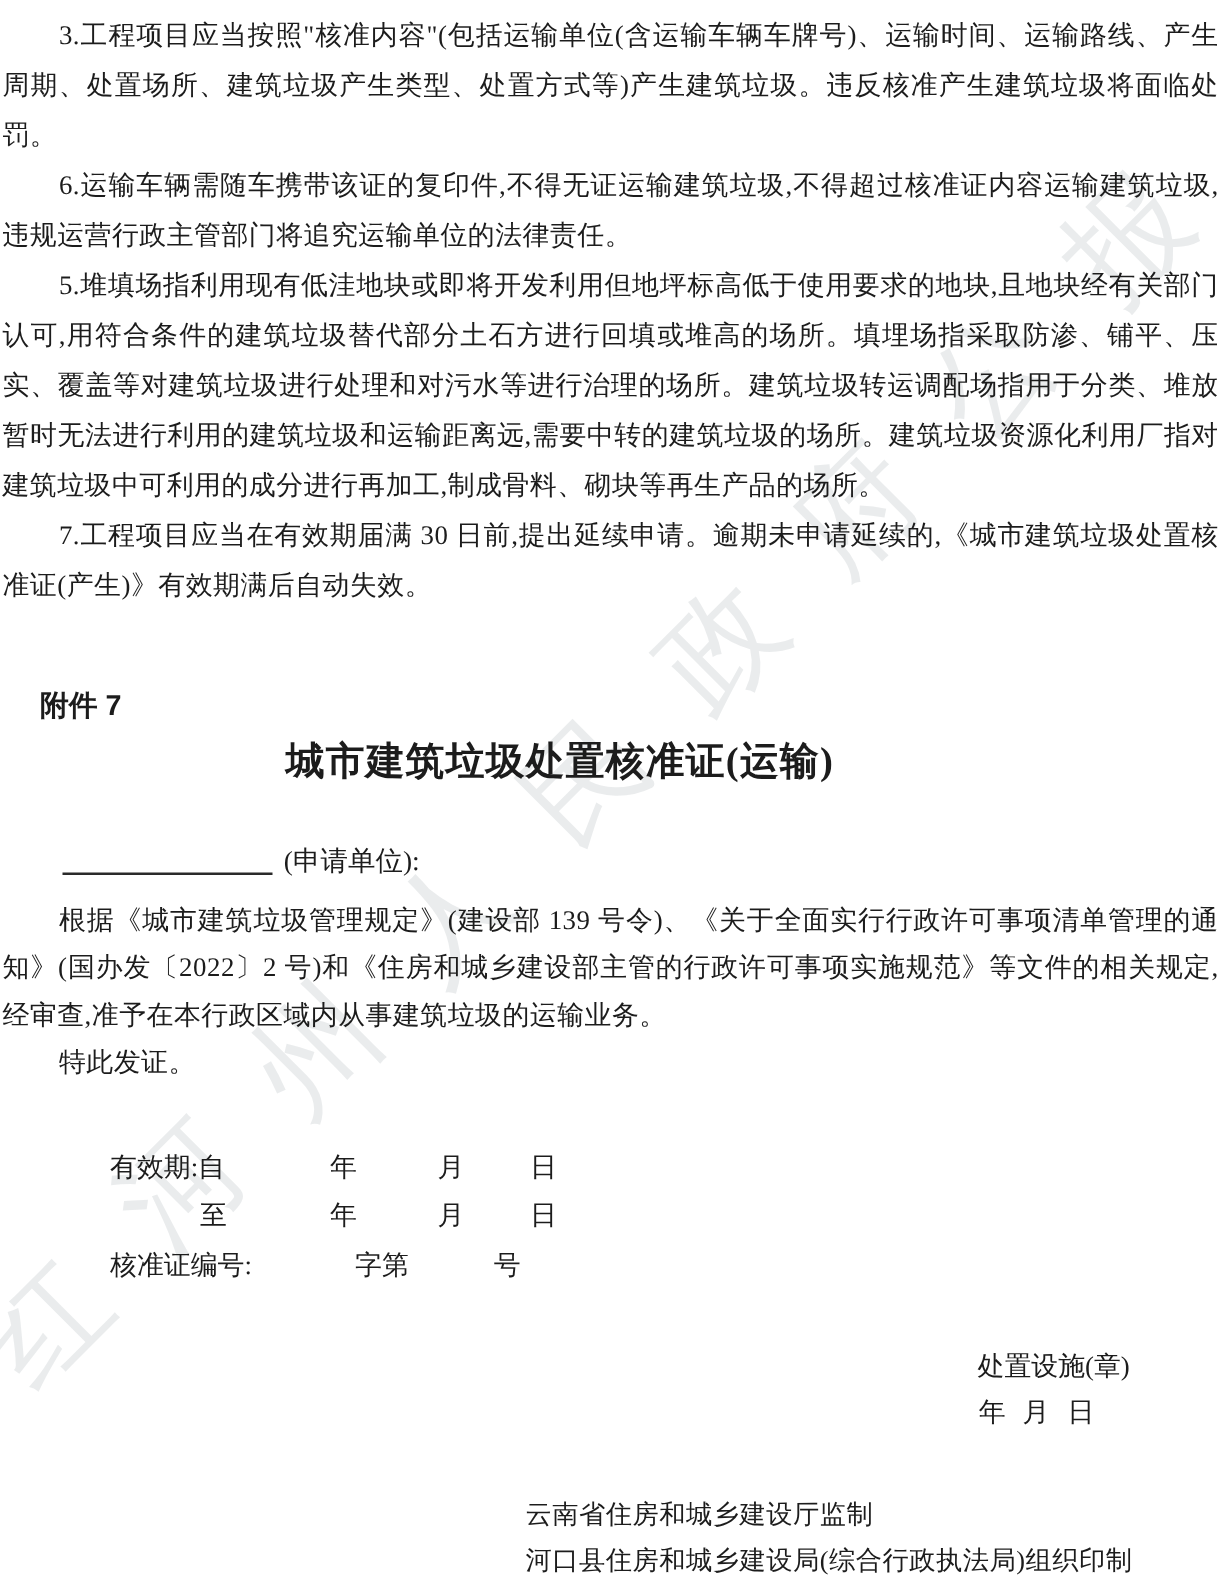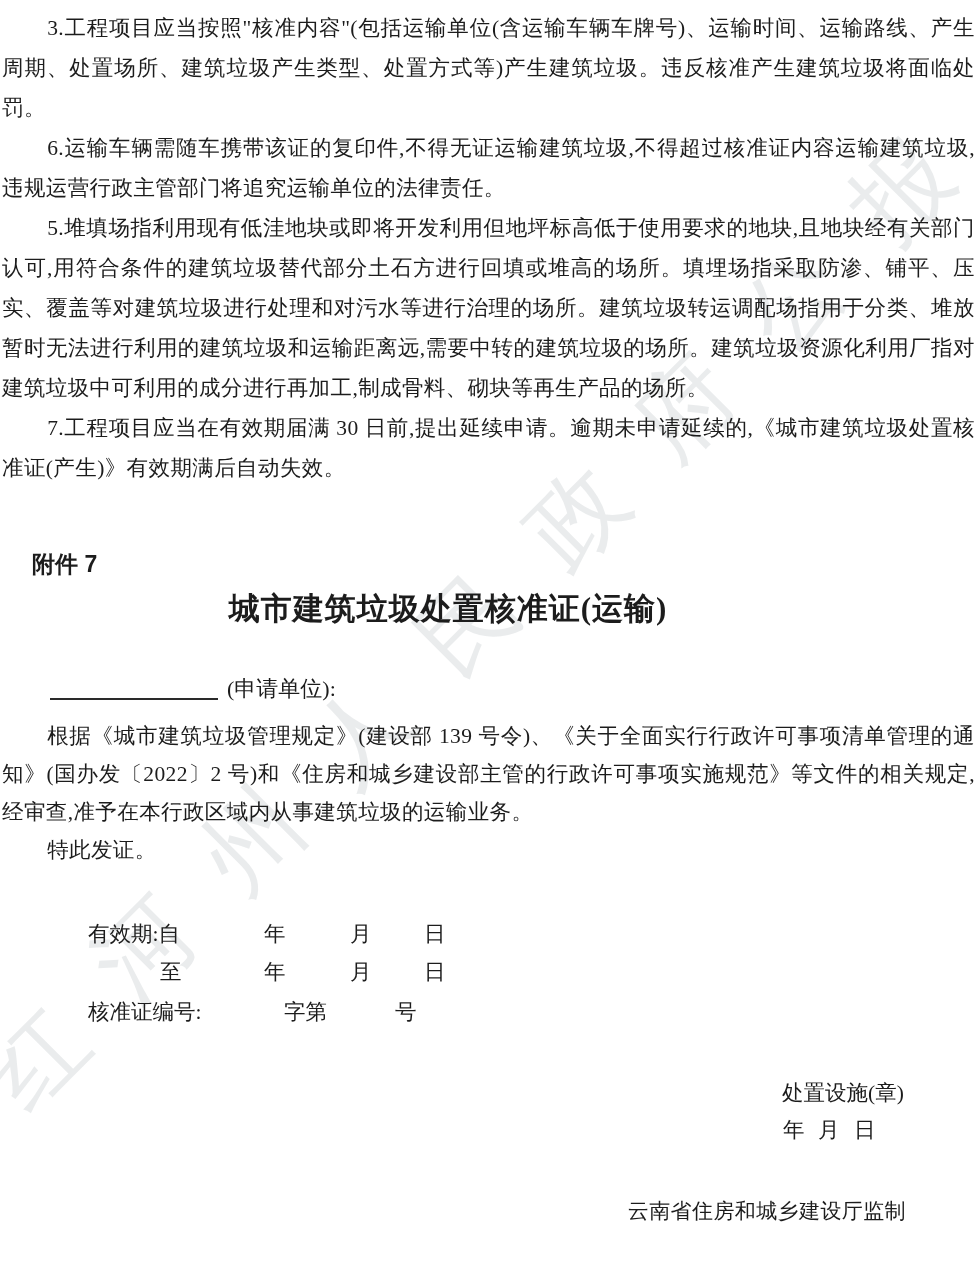--- a/index.html
+++ b/index.html
@@ -104,15 +104,16 @@
   <span class="fld p-zidi">字第</span>
   <span class="fld p-hao">号</span>
 
   <span class="fld iss-label">处置设施(章)</span>
   <span class="fld iss-year">年</span>
   <span class="fld iss-month">月</span>
   <span class="fld iss-day">日</span>
 
   <div class="layer footer-block">
     <div>云南省住房和城乡建设厅监制</div>
+    <div>河口县住房和城乡建设局(综合行政执法局)组织印制</div>
   </div>
 
 </div>
 
 </body></html>

